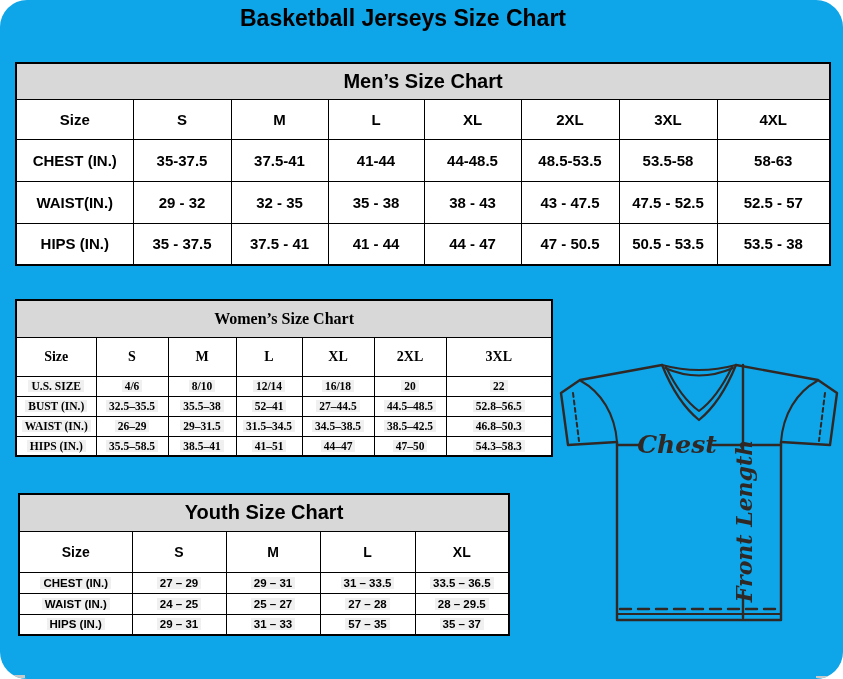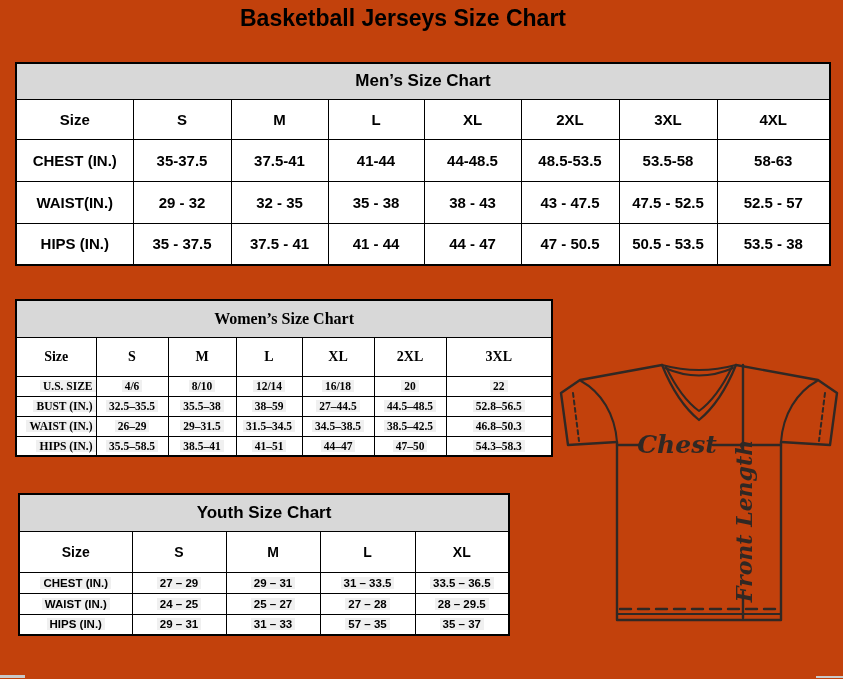--- a/index.html
+++ b/index.html
@@ -2,22 +2,23 @@
 <html><head>
 <meta charset="utf-8">
 <style>
   * { margin: 0; padding: 0; box-sizing: border-box; }
   html, body { background: #ffffff; }
   body { font-family: "Liberation Sans", sans-serif; }
   .canvas {
     position: relative;
     width: 843px;
     height: 679px;
-    background: #c2410c;
+    background: #0ea5e9;
     overflow: hidden;
+    border-radius: 27px;
   }
   .page-title {
     position: absolute;
     top: 5px;
     left: 0;
     width: 806px;
     text-align: center;
     font-size: 23px;
     font-weight: bold;
     color: #000000;
@@ -35,34 +36,34 @@
     border: 1px solid #000000;
     text-align: center;
     vertical-align: middle;
     padding: 0;
     font-weight: bold;
     overflow: hidden;
     white-space: nowrap;
   }
   .size-table tr.hdr td {
     background: #d8d8d8;
-    font-size: 17px;
+    font-size: 20px;
   }
   
   table.mens { left: 15px; top: 62px; width: 814px; }
   .mens tr.hdr td { height: 36px; }
   .mens tr.size td { height: 40px; font-size: 15px; }
   .mens tr.data td { height: 42px; font-size: 15px; }
   .mens td.lbl { font-size: 14px; }
   
   table.womens { left: 15px; top: 299px; width: 536px; font-family: Liberation Serif, serif; }
   .womens tr.hdr td { height: 37px; font-size: 16px; }
   .womens tr.size td { height: 39px; font-size: 14px; }
   .womens tr.data td { height: 20px; font-size: 11.5px; }
-  .womens td.lbl { font-size: 11px; text-align: right; }
+  .womens td.lbl { font-size: 11px; }
   
   table.youth { left: 18px; top: 493px; width: 490px; }
   .youth tr.hdr td { height: 37px; }
   .youth tr.size td { height: 41px; font-size: 14px; }
   .youth tr.data td { height: 21px; font-size: 11.5px; }
   .youth td.lbl { font-size: 11px; }
   
   .hl { background: #f0f0f0; padding: 0 3px; }
   
   .jersey {
@@ -177,21 +178,21 @@
       <td><span class="hl">8/10</span></td>
       <td><span class="hl">12/14</span></td>
       <td><span class="hl">16/18</span></td>
       <td><span class="hl">20</span></td>
       <td><span class="hl">22</span></td>
     </tr>
     <tr class="data">
       <td class="lbl"><span class="hl">BUST (IN.)</span></td>
       <td><span class="hl">32.5–35.5</span></td>
       <td><span class="hl">35.5–38</span></td>
-      <td><span class="hl">38–59</span></td>
+      <td><span class="hl">52–41</span></td>
       <td><span class="hl">27–44.5</span></td>
       <td><span class="hl">44.5–48.5</span></td>
       <td><span class="hl">52.8–56.5</span></td>
     </tr>
     <tr class="data">
       <td class="lbl"><span class="hl">WAIST (IN.)</span></td>
       <td><span class="hl">26–29</span></td>
       <td><span class="hl">29–31.5</span></td>
       <td><span class="hl">31.5–34.5</span></td>
       <td><span class="hl">34.5–38.5</span></td>

